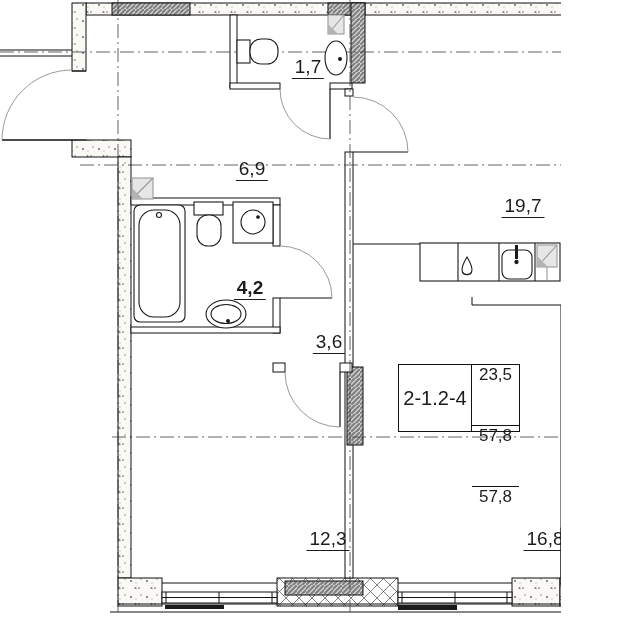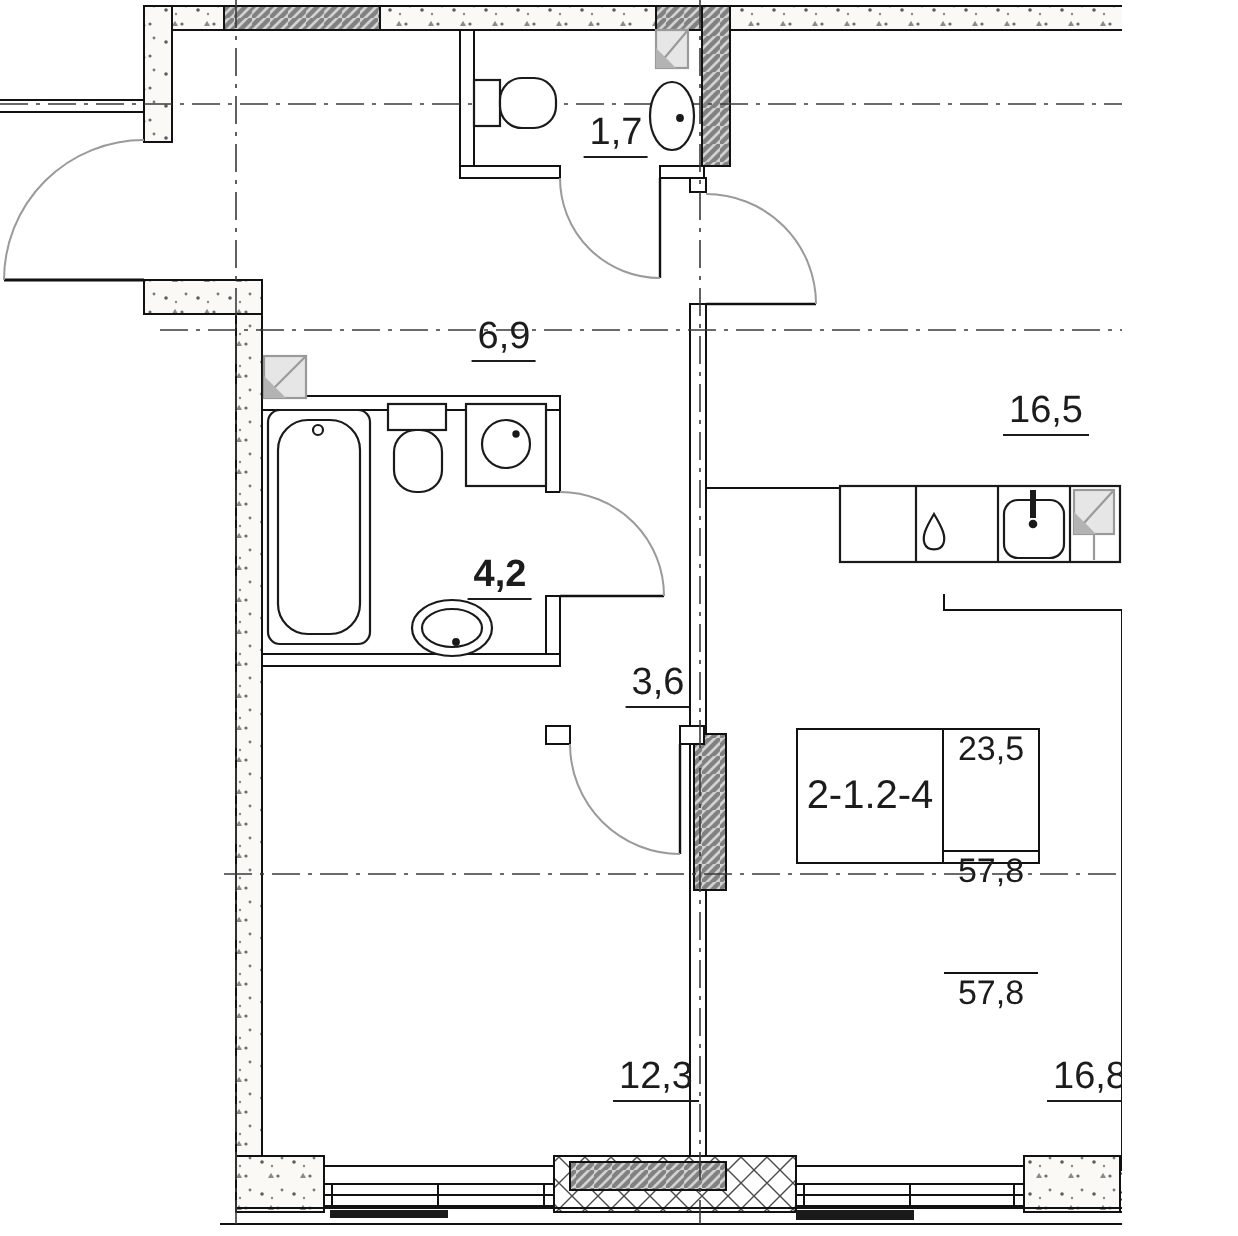--- a/index.html
+++ b/index.html
@@ -231,21 +231,21 @@
         <path d="M537 267 L557 245" fill="none"></path>
         <path d="M537 267 L537 256 L548 267 Z" fill="#b3b3b3" stroke="none"></path>
         <path d="M547 267 V280" fill="none"></path>
       </g>
     </g>
   </g>
 </svg>
 
 <div class="room-label" style="left:308px;top:67px;"><span>1,7</span></div>
 <div class="room-label" style="left:252px;top:148px;margin-top:21px;"><span>6,9</span></div>
-<div class="room-label" style="left:523px;top:206px;"><span>16,5</span></div>
+<div class="room-label" style="left:523px;top:206px;"><span>19,7</span></div>
 <div class="room-label" style="left:250px;top:288px;font-weight:bold;"><span>4,2</span></div>
 <div class="room-label" style="left:329px;top:342px;"><span>3,6</span></div>
 <div class="room-label" style="left:307px;top:539px;margin-left:21px;"><span>12,3</span></div>
 <div class="room-label" style="left:545px;top:539px;"><span>16,8</span></div>
 
 <div class="info-table">
   <div class="apt">2-1.2-4</div>
   <div class="vals">
     <div>23,5</div>
     <div>57,8</div>

